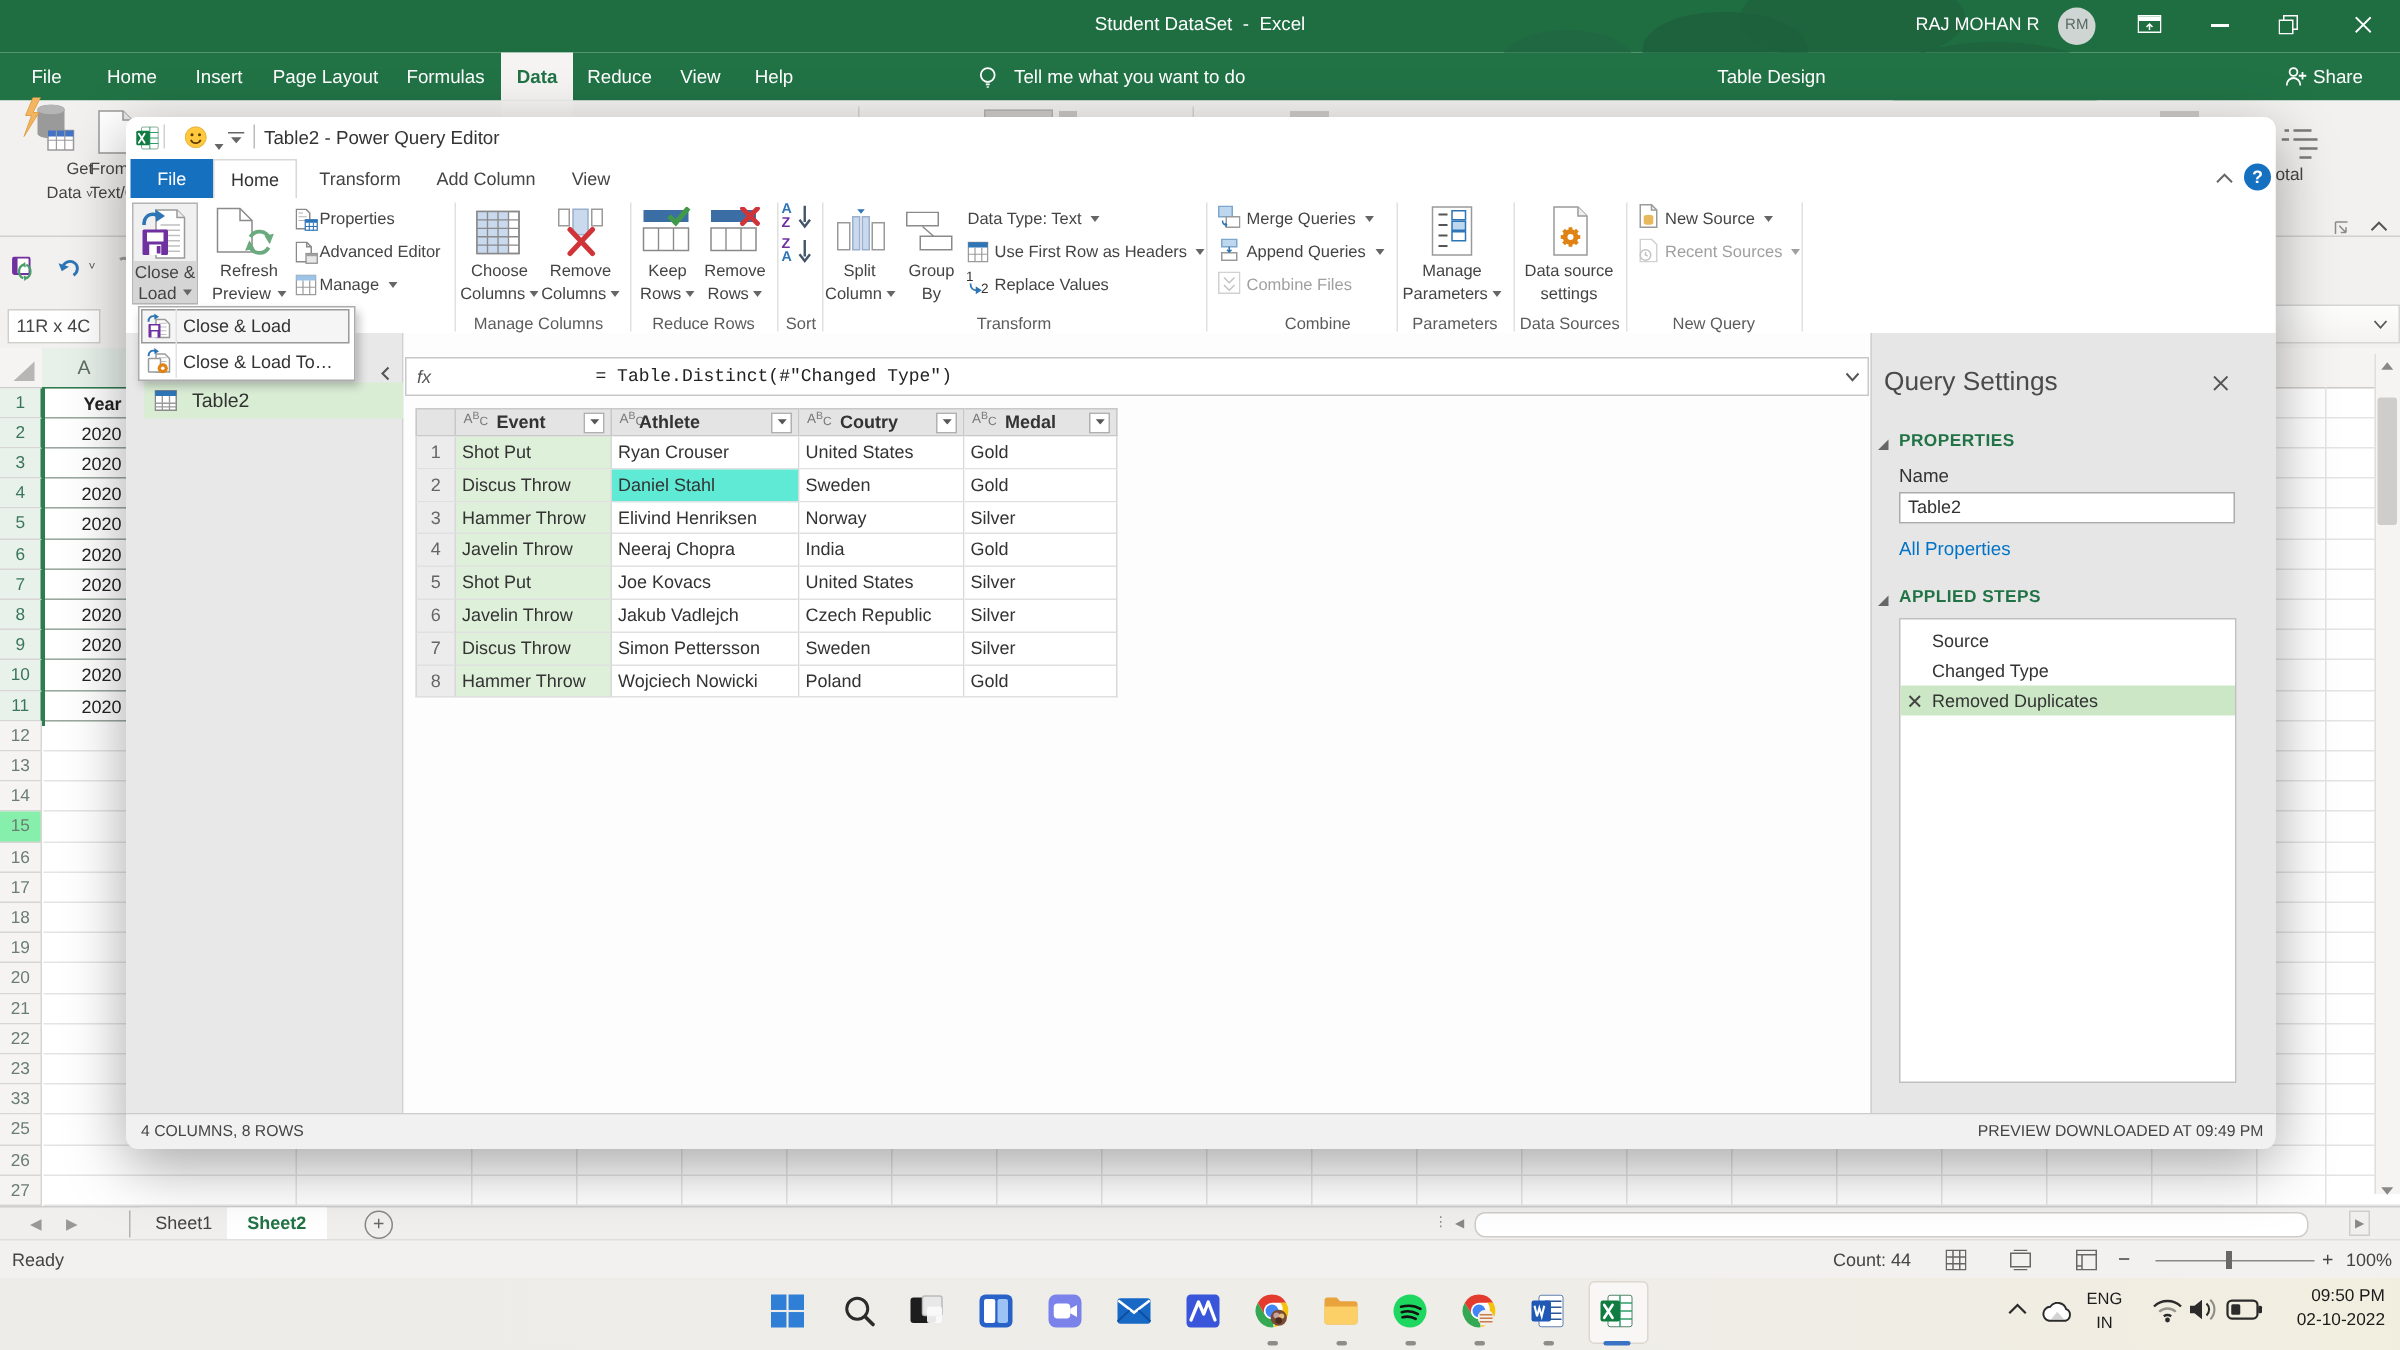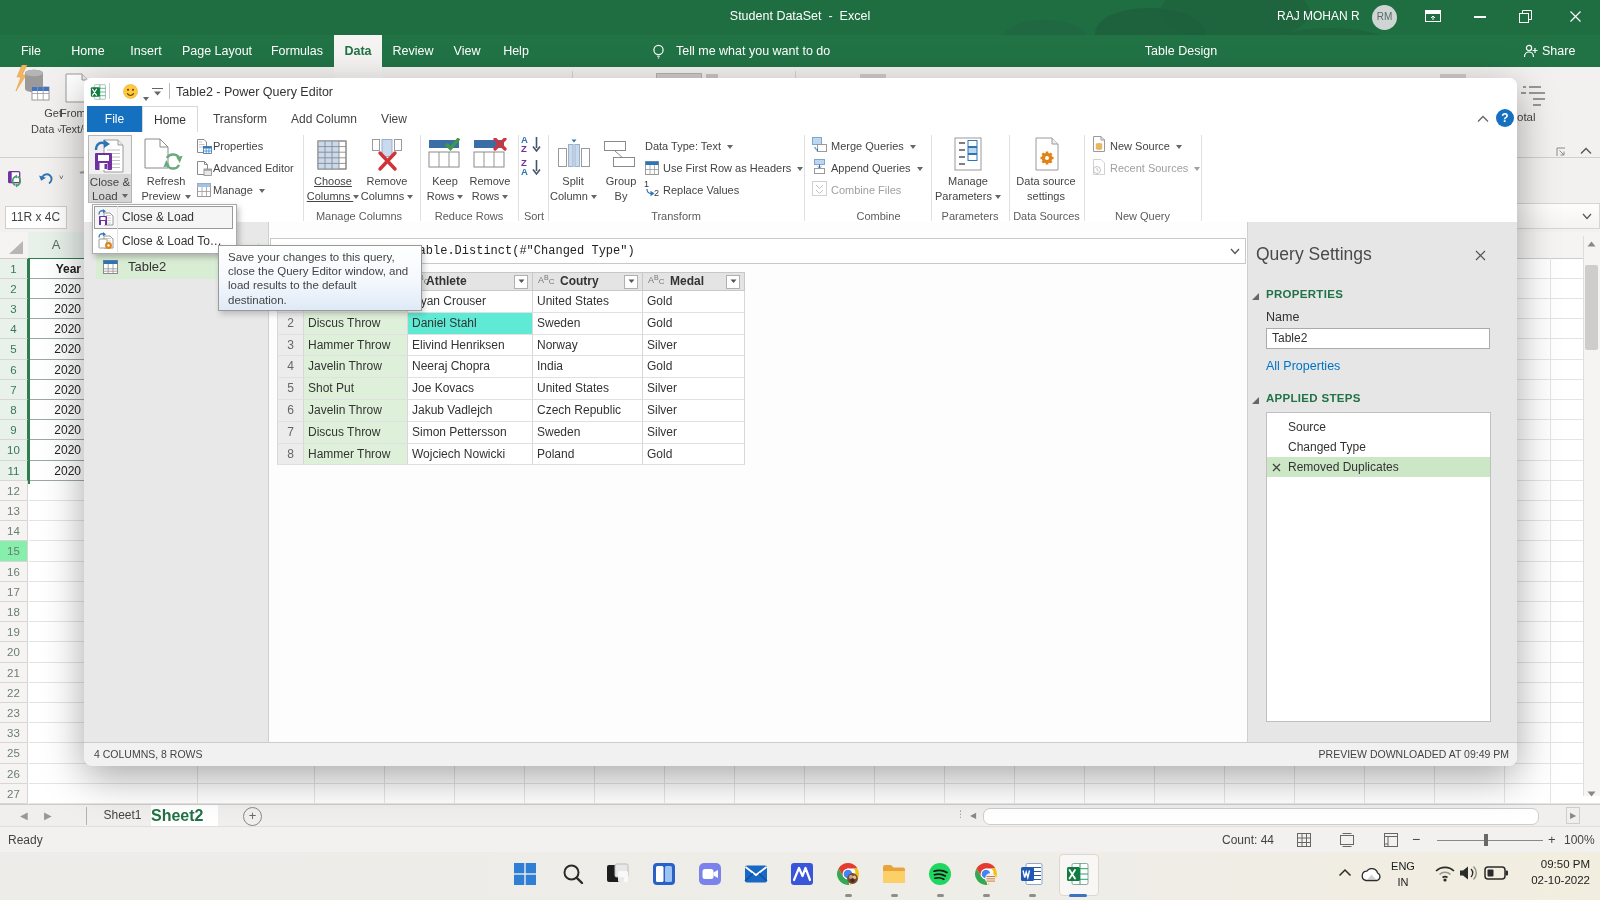--- a/index.html
+++ b/index.html
@@ -56,21 +56,21 @@
         <path d="M0.5 0.5 L10.5 10.5 M10.5 0.5 L0.5 10.5" stroke="#fff" stroke-width="1.2"></path>
       </svg>
   </div>
   <div class="abs" id="tabrow">
     <div class="xtab" style="left:10px;width:42px;">File</div>
     <div class="xtab" style="left:62px;width:52px;">Home</div>
     <div class="xtab" style="left:124px;width:44px;">Insert</div>
     <div class="xtab" style="left:176px;width:82px;">Page Layout</div>
     <div class="xtab" style="left:264px;width:66px;">Formulas</div>
     <div class="xtab" id="datatab" style="left:334px;width:48px;">Data</div>
-    <div class="xtab" style="left:386px;width:54px;">Review</div>
+    <div class="xtab" style="left:386px;width:54px;">Reduce</div>
     <div class="xtab" style="left:446px;width:42px;">View</div>
     <div class="xtab" style="left:496px;width:40px;">Help</div>
     <div class="xtab" style="left:1133px;width:96px;">Table Design</div>
     <svg class="abs" style="left:650px;top:8px;" width="17" height="17" viewBox="0 0 17 17">
         <circle cx="8.5" cy="7" r="4.6" fill="none" stroke="#fff" stroke-width="1.2"></circle>
         <path d="M7 11.5 L10 11.5 M7.2 13.2 L9.8 13.2 M7.8 15 L9.2 15" stroke="#fff" stroke-width="1.1"></path>
       </svg>
     <div class="abs" style="left:676px;top:0;height:32px;color:#fff;font-size:12.5px;line-height:32px;">Tell me what you want to do</div>
     <svg class="abs" style="left:1523px;top:9px;" width="15" height="14" viewBox="0 0 15 14">
         <circle cx="6" cy="4" r="2.6" fill="none" stroke="#fff" stroke-width="1.2"></circle>
@@ -254,21 +254,21 @@
     <div class="abs" style="left:1585px;top:33px;width:13px;height:85px;background:#cfcdcb;border-radius:2px;"></div>
     <svg class="abs" style="left:1587px;top:559px;" width="9" height="6" viewBox="0 0 9 6">
         <path d="M0.5 0.5 L4.5 5.5 L8.5 0.5 Z" fill="#8a8886"></path>
       </svg>
   </div>
   <div class="abs" id="sheetrow">
     <div class="abs" style="left:20px;top:5px;color:#9a9896;font-size:10px;">◀</div>
     <div class="abs" style="left:44px;top:5px;color:#9a9896;font-size:10px;">▶</div>
     <div class="abs" style="left:86px;top:2px;width:1px;height:18px;background:#b5b3b1;"></div>
     <div class="abs" style="left:94px;top:0;width:57px;height:21px;background:#f1efed;border-right:1px solid #cfcdcb;color:#444;font-size:12px;text-align:center;line-height:21px;">Sheet1</div>
-    <div class="abs" style="left:151px;top:0;width:67px;height:21px;background:#fff;color:#217346;font-weight:bold;font-size:16px;line-height:21px;border-bottom:2px solid #0c4a6e;">Sheet2</div>
+    <div class="abs" style="left:151px;top:0;width:67px;height:21px;background:#fff;color:#217346;font-weight:bold;font-size:12px;text-align:center;line-height:21px;border-bottom:2px solid #0c4a6e;">Sheet2</div>
     <div class="abs" style="left:243px;top:2px;width:17px;height:17px;border:1px solid #8a8886;border-radius:50%;color:#6a6866;font-size:13px;line-height:16px;text-align:center;">+</div>
     <div class="abs" style="left:956px;top:4px;color:#8a8886;font-size:9px;letter-spacing:1px;">⋮</div>
     <div class="abs" style="left:966px;top:2px;width:14px;height:17px;background:#f1efed;color:#8a8886;font-size:8px;text-align:center;line-height:17px;">◀</div>
     <div class="abs" style="left:983px;top:3px;width:554px;height:15px;background:#fff;border:1px solid #cfcdcb;border-radius:7px;"></div>
     <div class="abs" style="left:1566px;top:2px;width:14px;height:17px;background:#f1efed;border:1px solid #cfcdcb;box-sizing:border-box;color:#8a8886;font-size:8px;text-align:center;line-height:16px;">▶</div>
   </div>
   <div class="abs" id="statusbar">
     <div class="abs" style="left:8px;top:0;height:26px;line-height:26px;font-size:12px;color:#444;">Ready</div>
     <div class="abs" style="left:1222px;top:0;height:26px;line-height:26px;font-size:12px;color:#444;">Count: 44</div>
     <svg class="abs" style="left:1297px;top:6px;" width="14" height="14" viewBox="0 0 14 14">
@@ -501,21 +501,21 @@
         </svg>
       <div class="smallrow" style="left:129px;top:47px;">Manage <span class="caret"></span></div>
       <div class="vsep" style="left:219px;"></div>
 
       <svg class="abs" style="left:233px;top:8px;" width="30" height="30" viewBox="0 0 30 30">
           <rect x="1" y="1" width="28" height="28" fill="#fff" stroke="#8a8a8a"></rect>
           <rect x="1" y="1" width="21" height="28" fill="#c9d9ee"></rect>
           <path d="M8 1 L8 29 M15 1 L15 29 M22 1 L22 29 M1 6.6 L29 6.6 M1 12.2 L29 12.2 M1 17.8 L29 17.8 M1 23.4 L29 23.4" stroke="#8a8a8a" stroke-width=".9" fill="none"></path>
           <rect x="1" y="1" width="28" height="28" fill="none" stroke="#8a8a8a"></rect>
         </svg>
-      <div class="abs" style="left:221px;top:42px;width:56px;text-align:center;font-size:11px;color:#444;line-height:15px;white-space:nowrap;text-decoration:underline;">Choose<br>Columns <span class="caret" style="margin-left:0;"></span></div>
+      <div class="abs" style="left:221px;top:42px;width:56px;text-align:center;font-size:11px;color:#444;line-height:15px;white-space:nowrap;">Choose<br>Columns <span class="caret" style="margin-left:0;"></span></div>
       <svg class="abs" style="left:287px;top:6px;" width="32" height="34" viewBox="0 0 32 34">
           <rect x="1.5" y="1.5" width="7" height="11" fill="#fff" stroke="#9a9a9a"></rect>
           <rect x="23.5" y="1.5" width="7" height="11" fill="#fff" stroke="#9a9a9a"></rect>
           <rect x="11" y="1.5" width="10" height="17" fill="#c9d9ee" stroke="#9aafc9"></rect>
           <path d="M9 15 L24 31 M24 15 L9 31" stroke="#d13438" stroke-width="3.4" stroke-linecap="round"></path>
         </svg>
       <div class="abs" style="left:275px;top:42px;width:56px;text-align:center;font-size:11px;color:#444;line-height:15px;white-space:nowrap;">Remove<br>Columns <span class="caret" style="margin-left:0;"></span></div>
       <div class="vsep" style="left:336px;"></div>
 
       <svg class="abs" style="left:344px;top:6px;" width="34" height="32" viewBox="0 0 34 32">
@@ -792,17 +792,14 @@
         <path d="M8 6.5 L13 6.5 M8 9 L13 9 M8 11.5 L13 11.5" stroke="#c0c0c0" stroke-width=".8"></path>
         <path d="M1 5.5 C1 2.5 3 1.2 5.5 2" stroke="#2e75b6" stroke-width="1.3" fill="none"></path>
         <path d="M4.8 0 L8 2.2 L5 4.2 Z" fill="#2e75b6"></path>
         <rect x="1" y="7" width="8" height="9" rx=".5" fill="#fff" stroke="#9a9a9a"></rect>
         <circle cx="10.5" cy="13.5" r="3.4" fill="#e08214"></circle>
         <circle cx="10.5" cy="13.5" r="1.2" fill="#fff"></circle>
       </svg>
     <div class="abs" style="left:29px;top:25px;height:23px;line-height:23px;font-size:12px;color:#333;">Close &amp; Load To…</div>
   </div>
 
-  <div class="abs" id="tooltip" style="left:218px;top:245px;width:202px;height:64px;background:linear-gradient(180deg,#ffffff 0%,#f4f8fd 55%,#dfeaf7 100%);border:1px solid #9a9a9a;box-shadow:2px 3px 6px rgba(0,0,0,.2);">
-    <div class="abs" style="left:9px;top:4px;width:186px;font-size:11.5px;color:#444;line-height:14.2px;">Save your changes to this query, close the Query Editor window, and load results to the default destination.</div>
-  </div>
 
 </div>
 
 </body></html>

